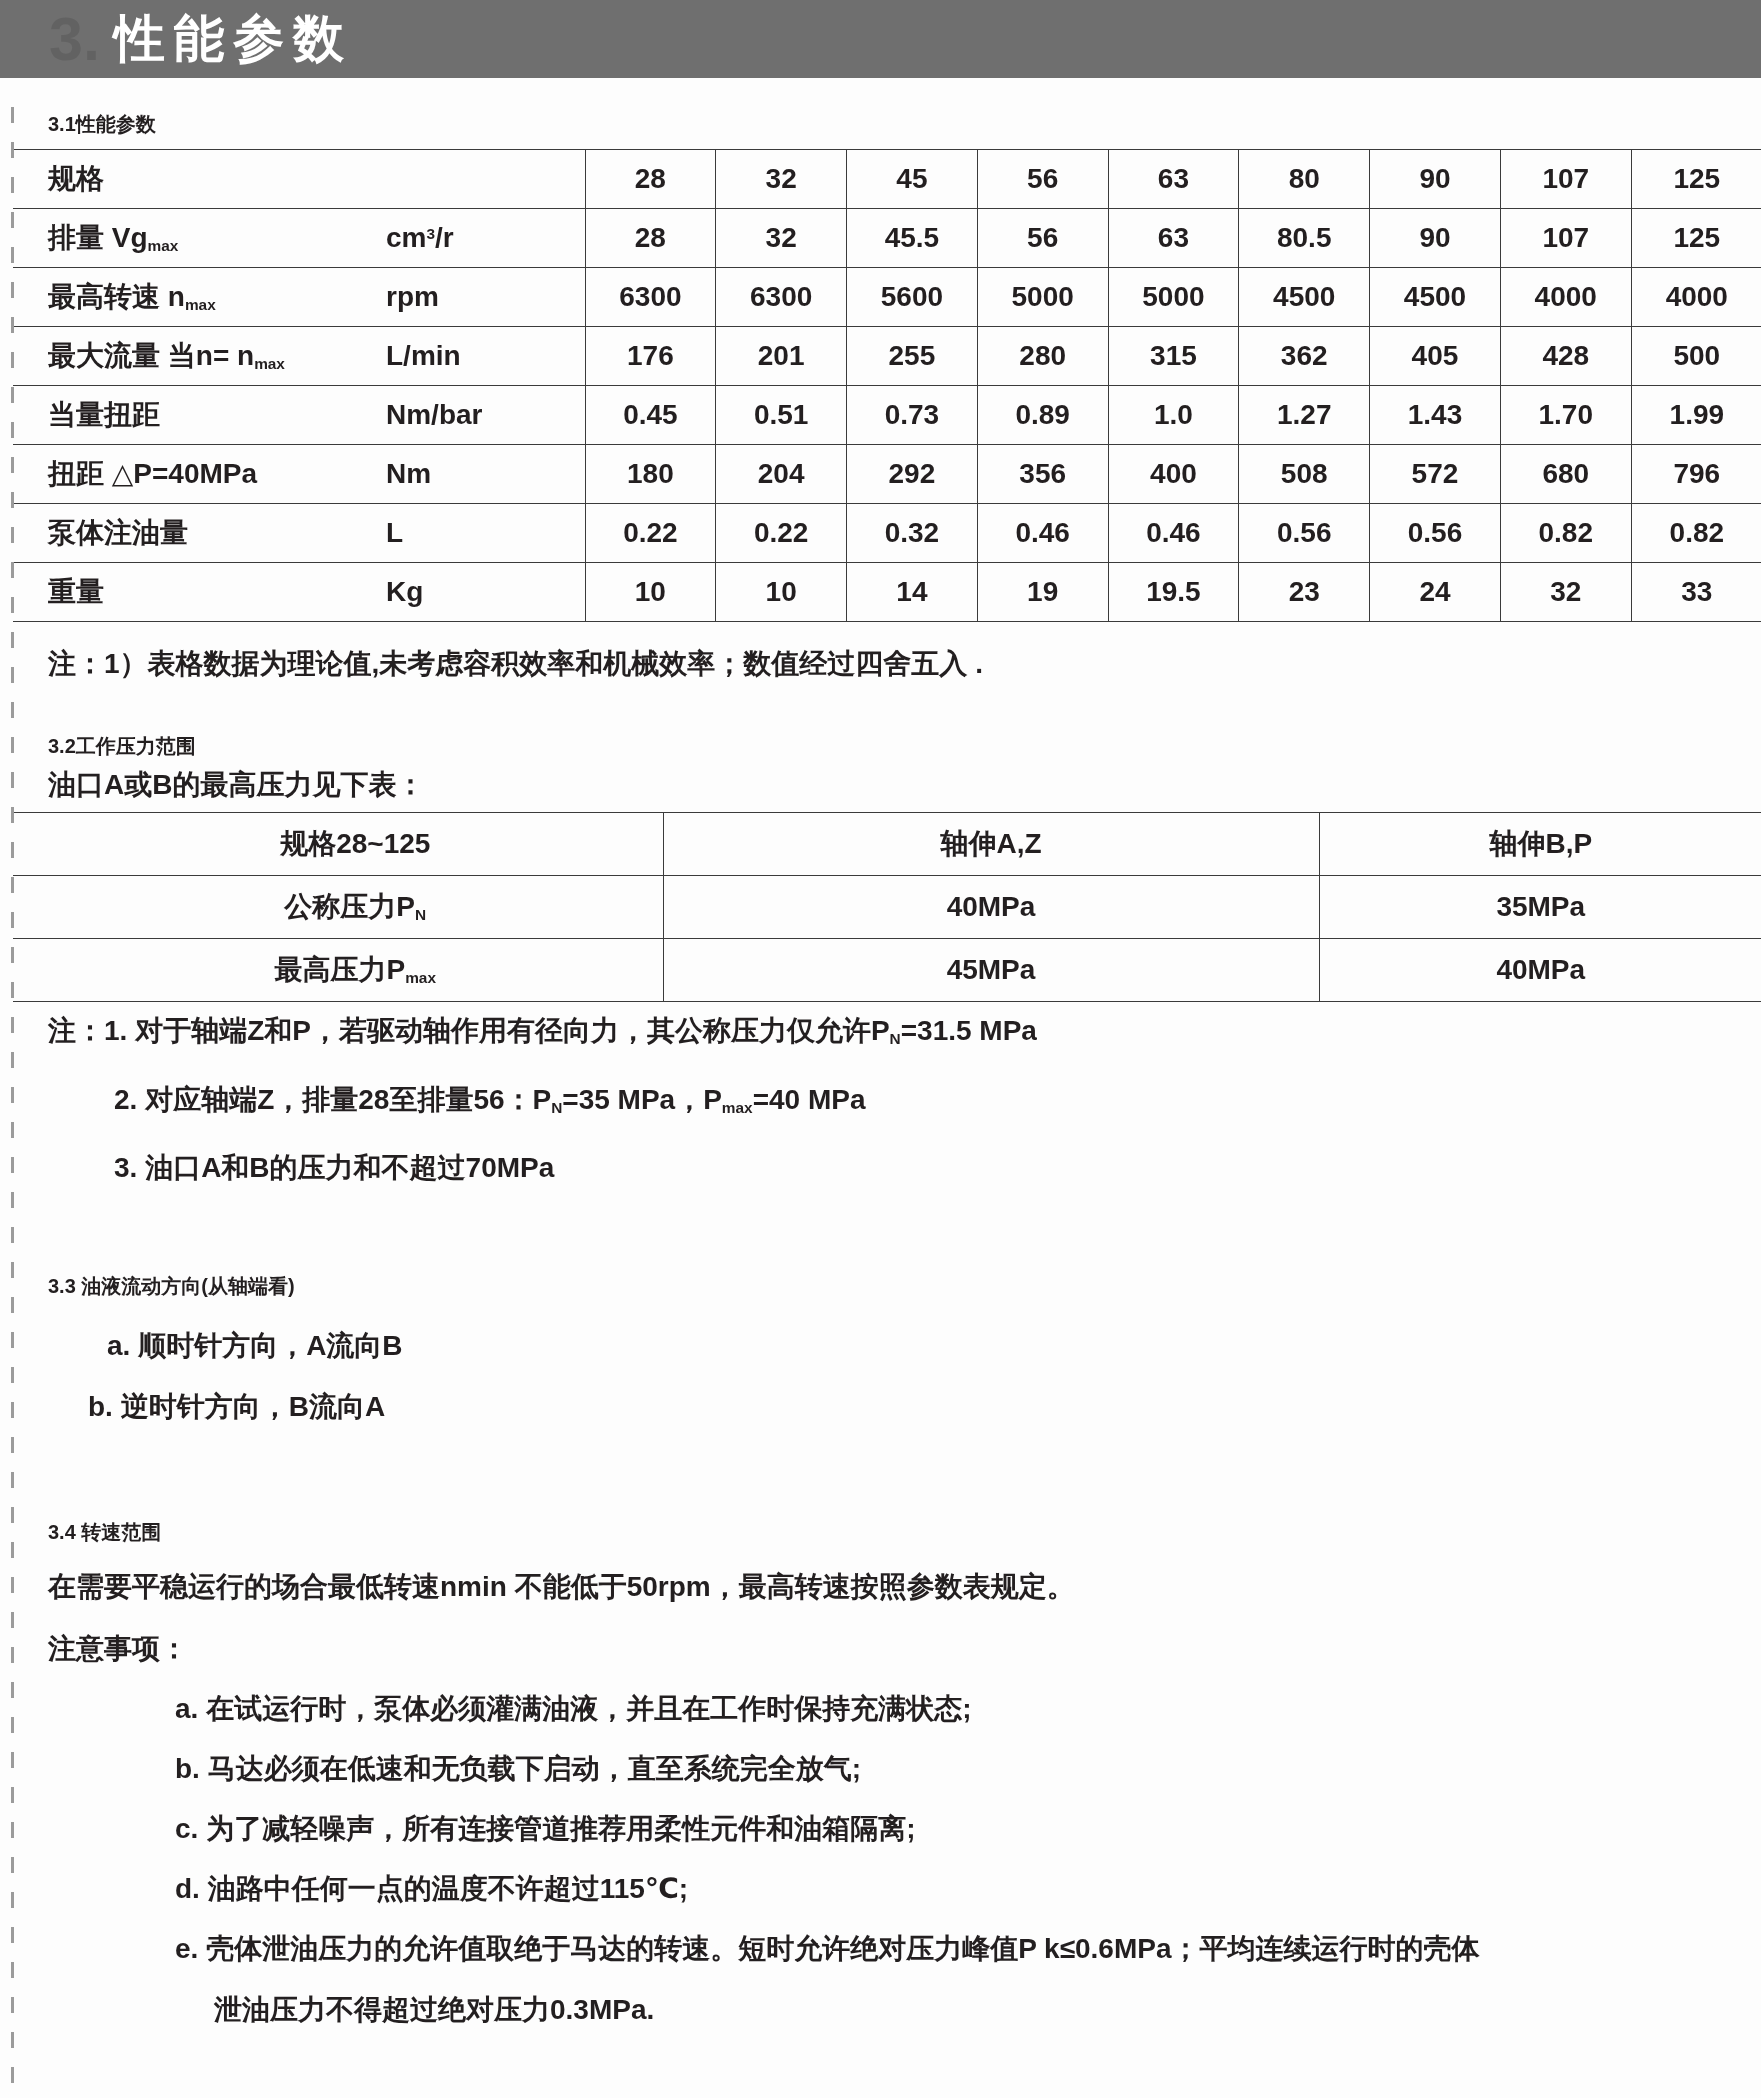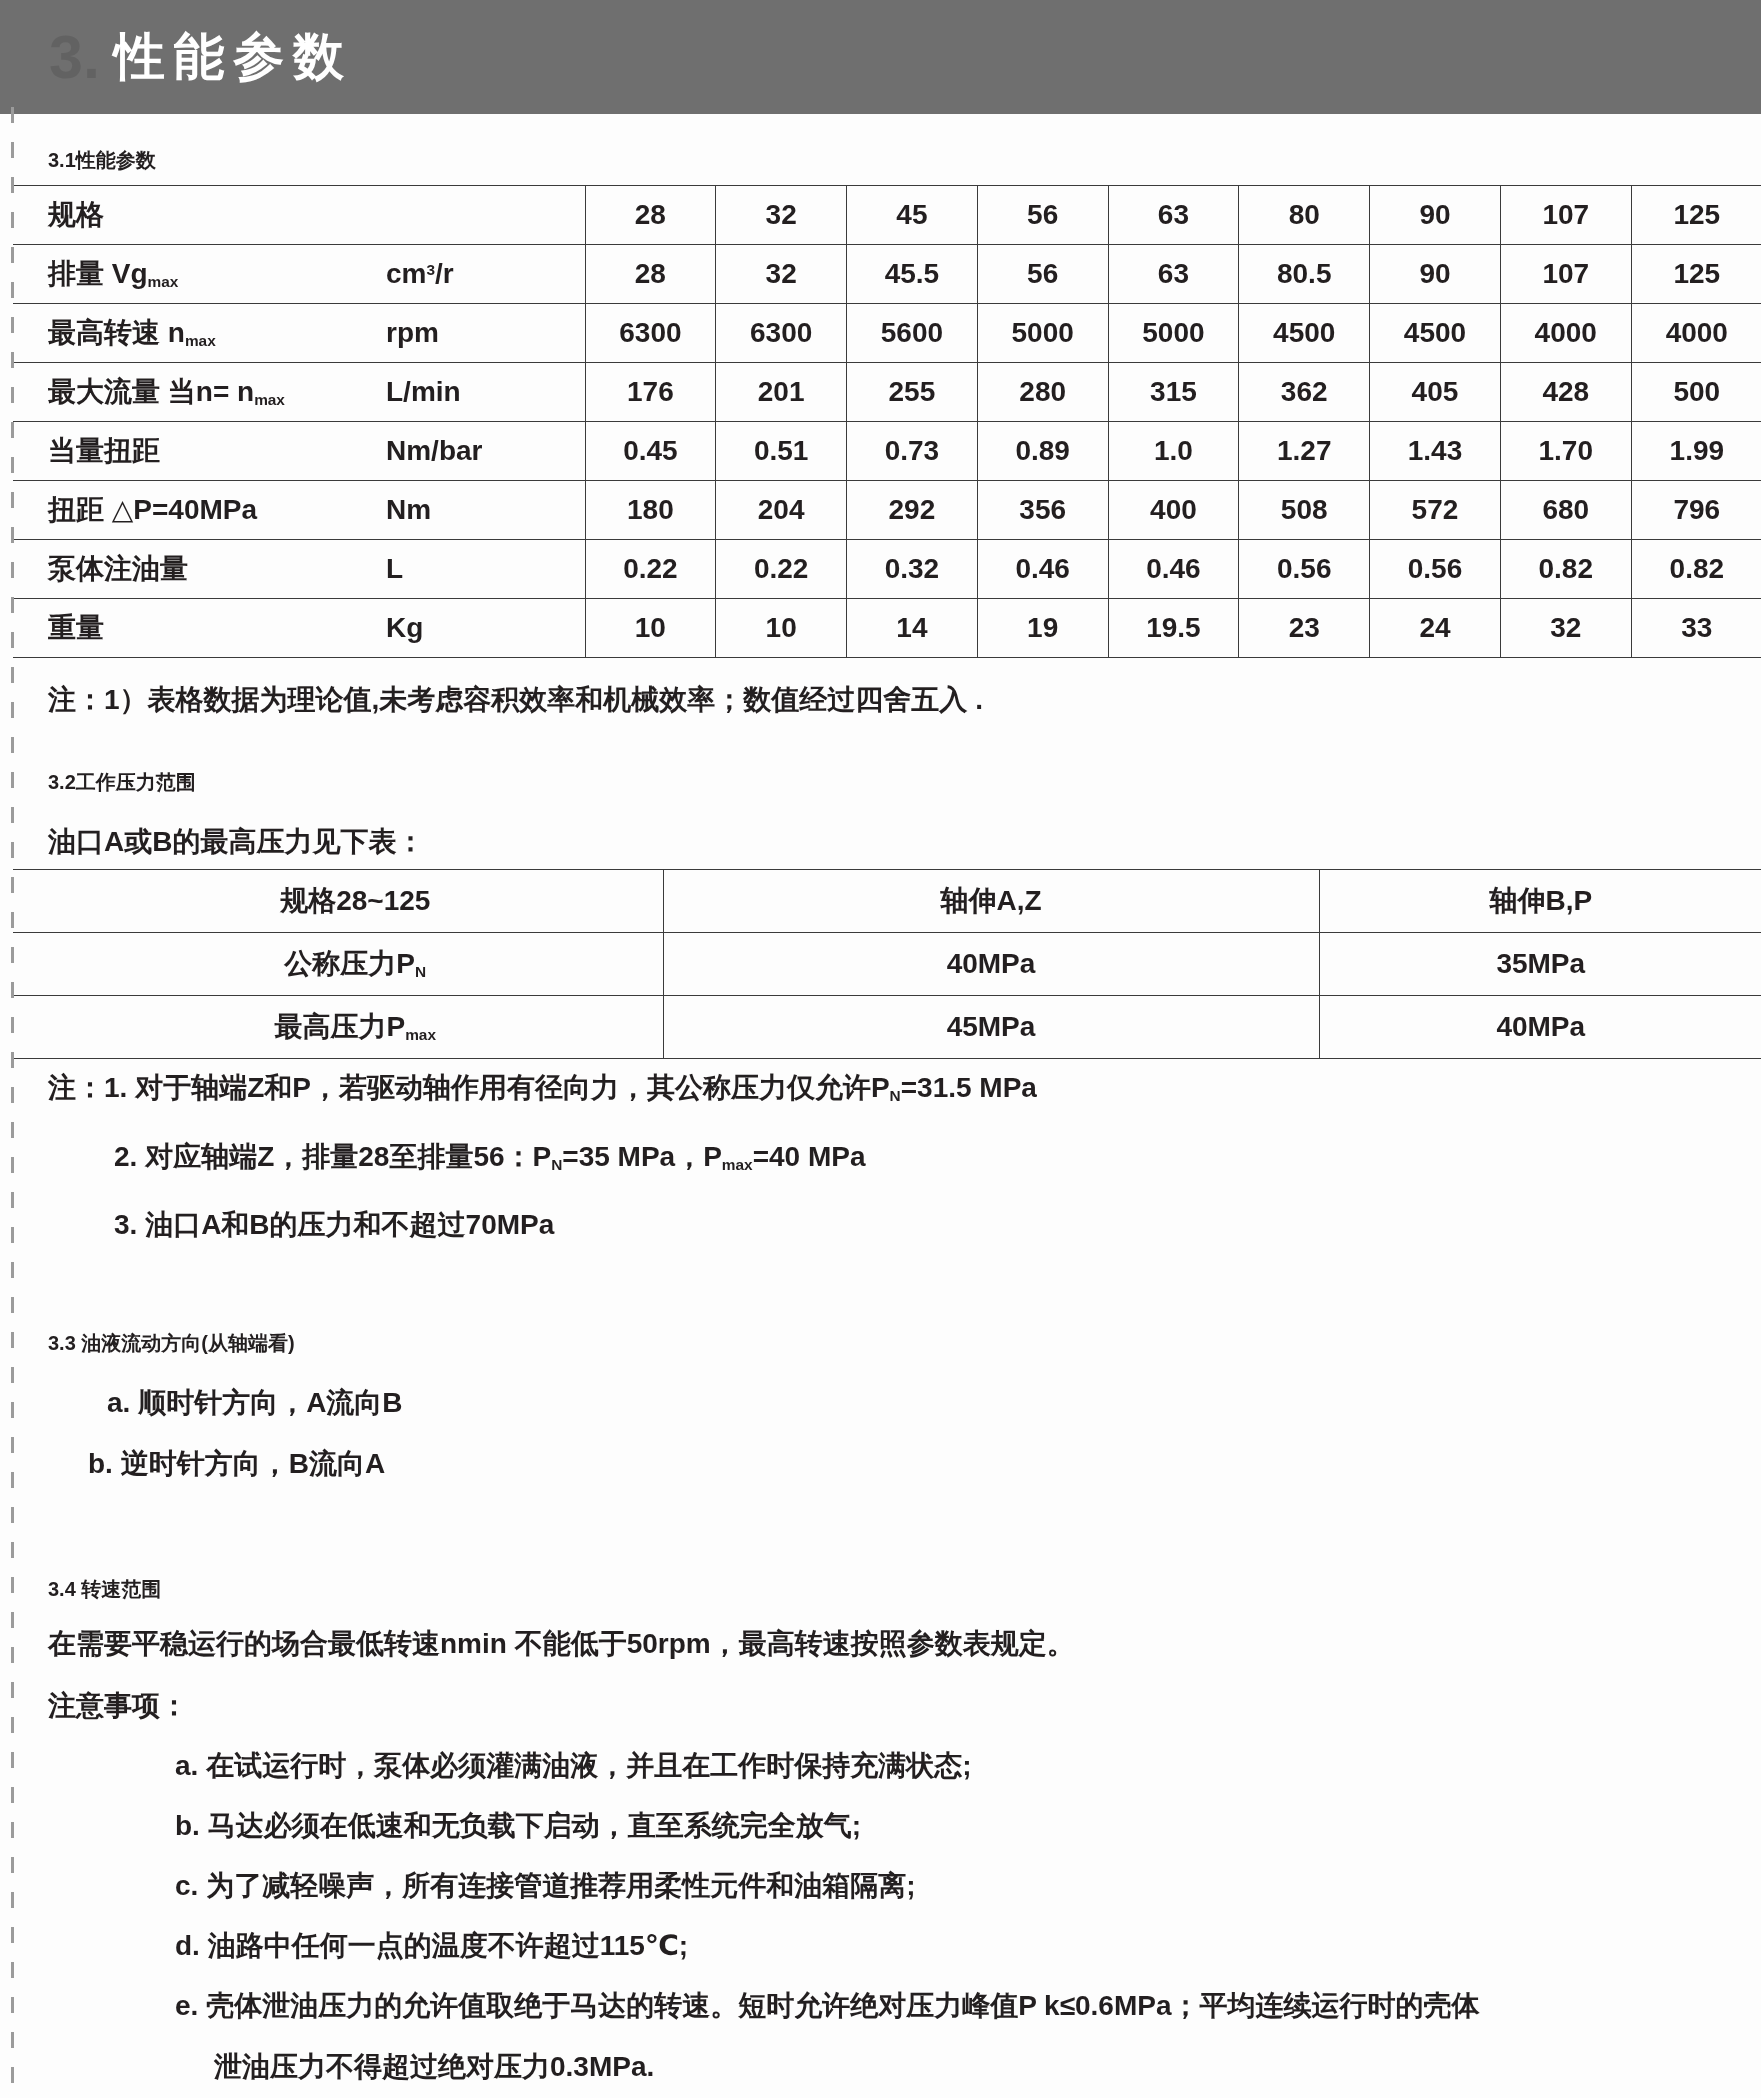--- a/index.html
+++ b/index.html
@@ -4,21 +4,21 @@
 <style>
   * { margin:0; padding:0; box-sizing:border-box; }
   html,body { background:#e9e9e9; }
   .page {
     position:relative; width:1762px; height:2099px; overflow:hidden;
     background:#fdfdfd; color:#231f20;
     font-family:"Liberation Sans","DejaVu Sans",sans-serif; font-weight:700;
   }
   
   .header-bar {
-    height:114px; background:#6f6f6f; display:flex; align-items:center;
+    height:78px; background:#6f6f6f; display:flex; align-items:center;
     padding-left:49px;
   }
   .hnum { color:#4c4c4c; opacity:.35; font-size:61px; margin-right:14px; }
   .htitle { color:#ffffff; font-size:51px; letter-spacing:8.7px; }
   
   .dash {
     position:absolute; left:11.4px; top:107px; width:2.6px; height:1992px;
     background:repeating-linear-gradient(to bottom,#9b9b9b 0 15.7px,transparent 15.7px 35px);
   }
   
@@ -36,21 +36,21 @@
   .t1 .unit { position:absolute; left:373px; top:50%; transform:translateY(-50%); }
   .t1 .v { text-align:center; }
   .t2 td { height:63px; }
   .t2 .lbl { text-align:center; padding-left:35px; }
   .t2 .c { text-align:center; }
   
   .s31-heading { margin-top:26px; }
   .t1 { margin-top:5.2px; }
   .note1 { margin-top:23px; }
   .s32-heading { margin-top:44px; }
-  .intro32 { margin-top:21px; }
+  .intro32 { }
   .t2 { margin-top:8.7px; }
   .pn1 { margin-top:10.5px; }
   .pn2 { margin-top:23px; margin-left:114px; }
   .pn3 { margin-top:23px; margin-left:114px; }
   .s33-heading { margin-top:80px; }
   .i33a { margin-top:21px; margin-left:107px; }
   .i33b { margin-top:24.5px; margin-left:88px; }
   .s34-heading { margin-top:87px; }
   .para34 { margin-top:15.7px; }
   .notice { margin-top:24.5px; }

